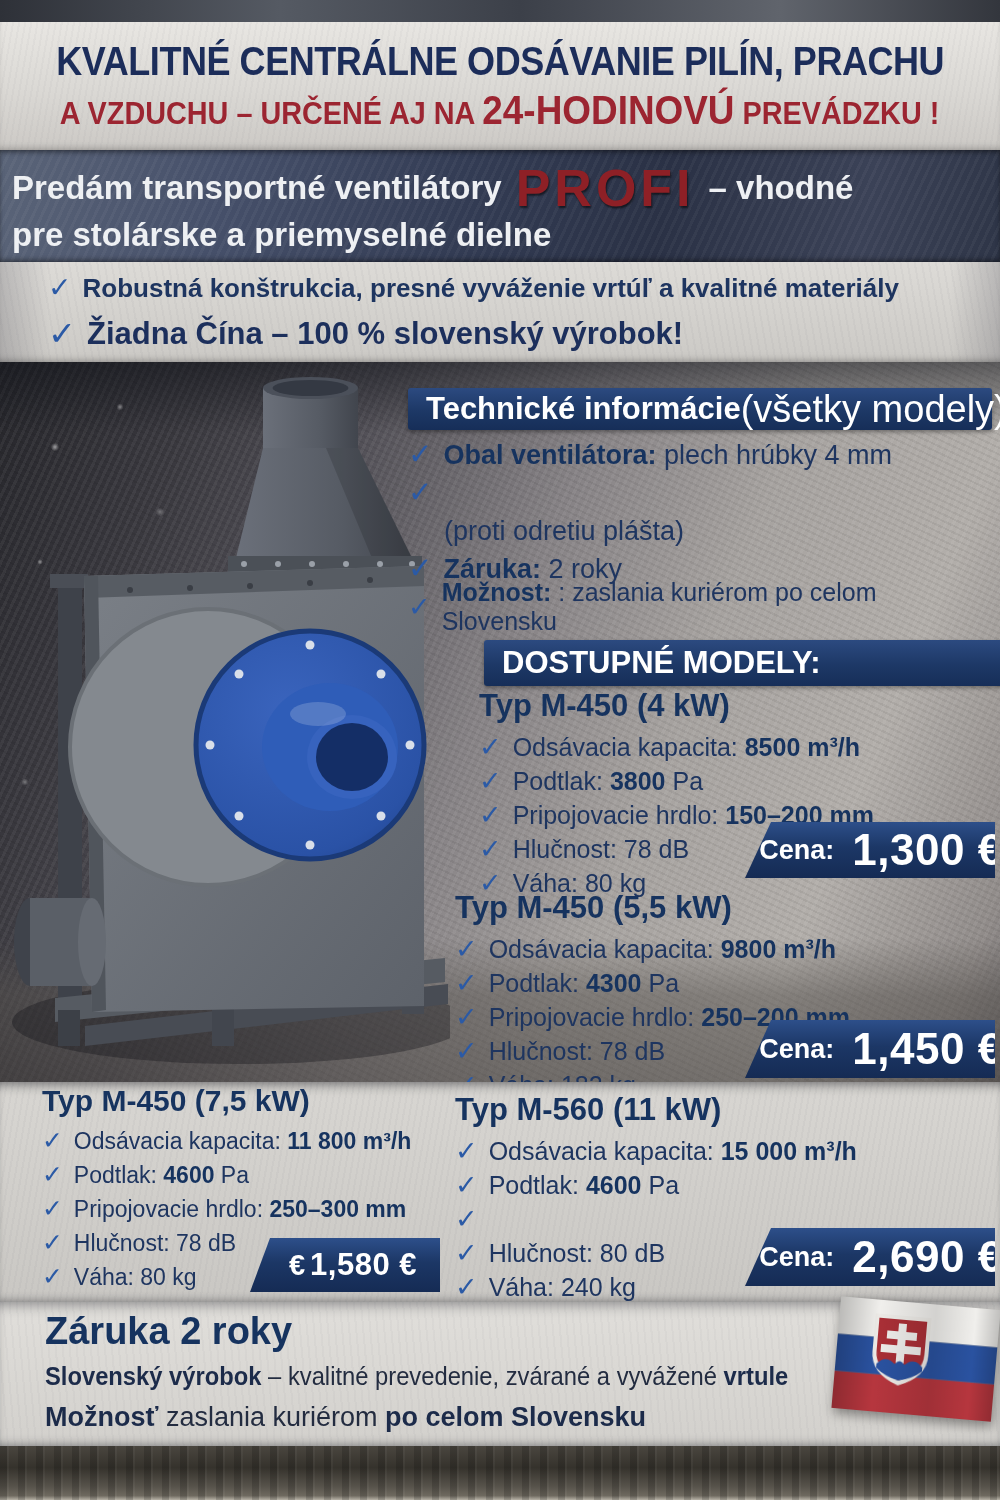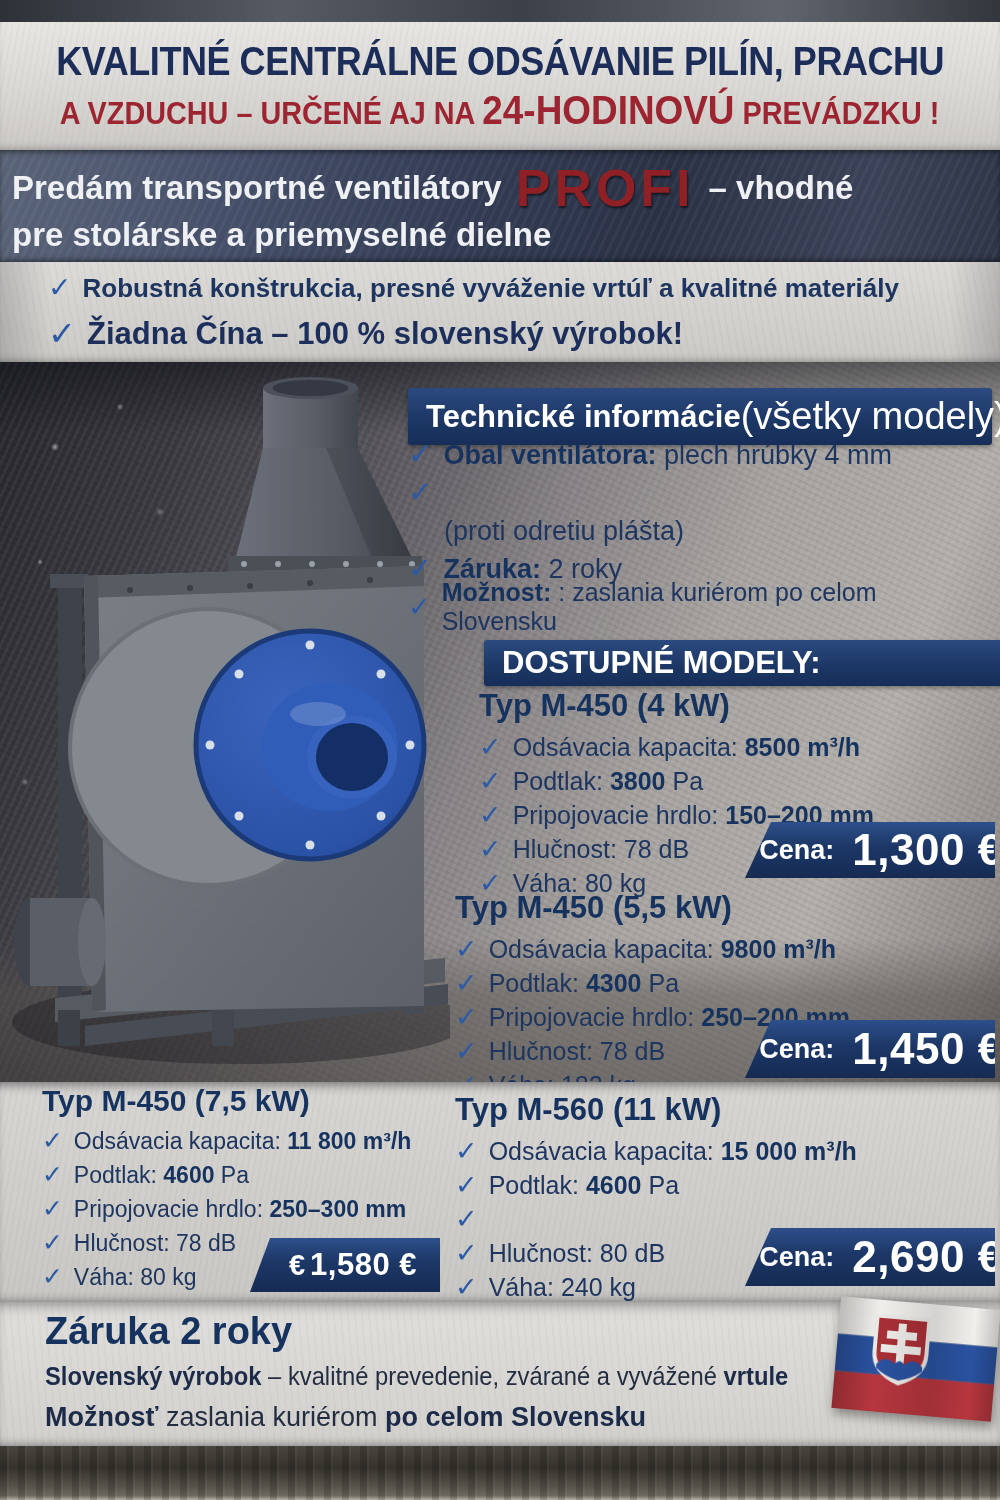--- a/index.html
+++ b/index.html
@@ -222,21 +222,21 @@
       <ellipse cx="330" cy="385" rx="68" ry="64" fill="#2f5db8"></ellipse>
       <ellipse cx="352" cy="395" rx="45" ry="42" fill="#3763be"></ellipse>
       <ellipse cx="352" cy="395" rx="36" ry="34" fill="#142e66"></ellipse>
       <ellipse cx="318" cy="352" rx="28" ry="12" fill="rgba(255,255,255,.18)"></ellipse>
 
       <ellipse cx="30" cy="580" rx="16" ry="44" fill="#3f434b"></ellipse>
       <rect x="30" y="536" width="62" height="88" fill="#5a5f67"></rect>
       <ellipse cx="92" cy="580" rx="14" ry="44" fill="#666b73"></ellipse>
     </svg>
 
-    <div class="navybar" style="left:408px;top:26px;width:584px;height:57px;">
+    <div class="navybar" style="left:408px;top:26px;width:584px;height:42px;">
       <span class="bt">Technické informácie</span>
         <span class="br"> (všetky modely):</span>
     </div>
     <div class="tech-list">
       <div class="cl tech-item">
           <span class="ck">✓</span>
           <span><span class="b">Obal ventilátora:</span><span> plech hrúbky 4 mm</span></span>
         </div>
       <div class="cl tech-item">
           <span class="ck">✓</span>

